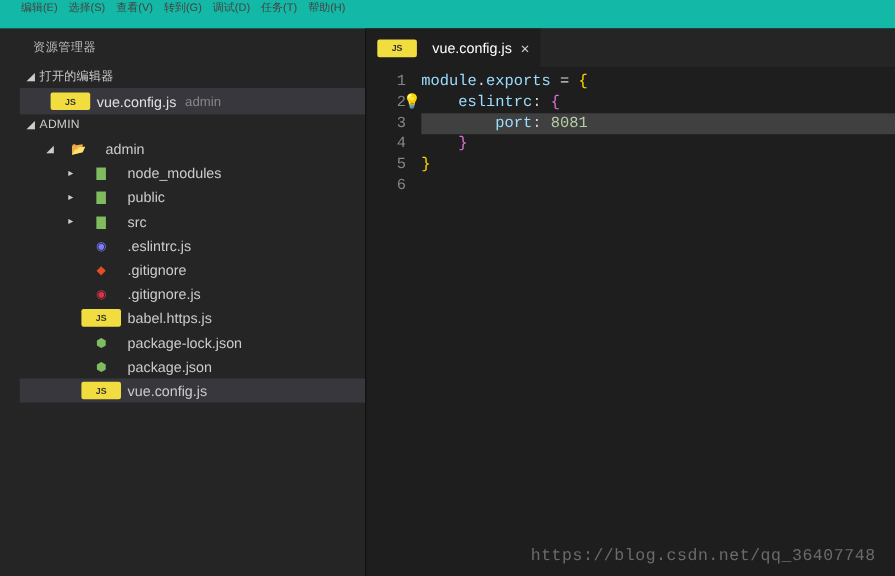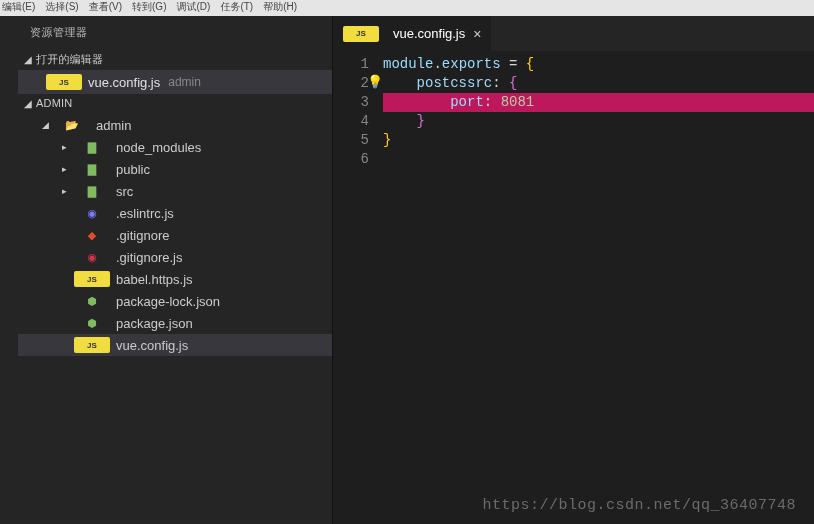--- a/index.html
+++ b/index.html
@@ -7,27 +7,27 @@
       font-family: "Segoe UI", "Microsoft YaHei", sans-serif;
       font-size: 13px;
       background: #1e1e1e;
       color: #cccccc;
       width: 814px;
       height: 524px;
       overflow: hidden;
       position: relative;
     }
     .menubar {
-      height: 16px;
-      background: #e5e5e5;
+      height: 26px;
+      background: #14b8a6;
       color: #444;
       font-size: 10px;
       display: flex;
       align-items: flex-start;
-      padding-left: 2px;
+      padding-left: 19px;
       overflow: hidden;
     }
     .menubar span { margin-right: 10px; white-space: nowrap; }
     .main {
       display: flex;
       height: calc(100% - 10px);
     }
     .sidebar {
       width: 332px;
       background: #252526;
@@ -134,21 +134,21 @@
     }
     .gutter {
       width: 50px;
       text-align: right;
       color: #858585;
       padding-right: 14px;
     }
     .gutter div { height: 19px; line-height: 19px; }
     .code { flex: 1; }
     .line { height: 19px; line-height: 19px; white-space: pre; }
-    .line.hl { background: #be185d; }
+    .line.hl { background: #404040; }
     .bulb {
       position: absolute;
       left: 34px;
       top: 23px;
       color: #f1c40f;
       font-size: 13px;
     }
     .tok-obj { color: #9cdcfe; }
     .tok-prop { color: #9cdcfe; }
     .tok-punc { color: #d4d4d4; }
@@ -271,21 +271,21 @@
       <div class="gutter" id="gutter">
           <div>1</div>
           <div>2</div>
           <div>3</div>
           <div>4</div>
           <div>5</div>
           <div>6</div>
         </div>
       <div class="code">
         <div class="line"><span class="tok-obj">module</span><span class="tok-punc">.</span><span class="tok-prop">exports</span><span class="tok-punc"> = </span><span class="tok-brace">{</span></div>
-        <div class="line">    <span class="tok-prop">postcssrc</span><span class="tok-punc">: </span><span class="tok-brace2">{</span></div>
+        <div class="line">    <span class="tok-prop">eslintrc</span><span class="tok-punc">: </span><span class="tok-brace2">{</span></div>
         <div class="line hl">        <span class="tok-prop">port</span><span class="tok-punc">: </span><span class="tok-num">8081</span></div>
         <div class="line">    <span class="tok-brace2">}</span></div>
         <div class="line"><span class="tok-brace">}</span></div>
       </div>
     </div>
   </div>
 </div>
 
 <div class="watermark">https://blog.csdn.net/qq_36407748</div>
 

